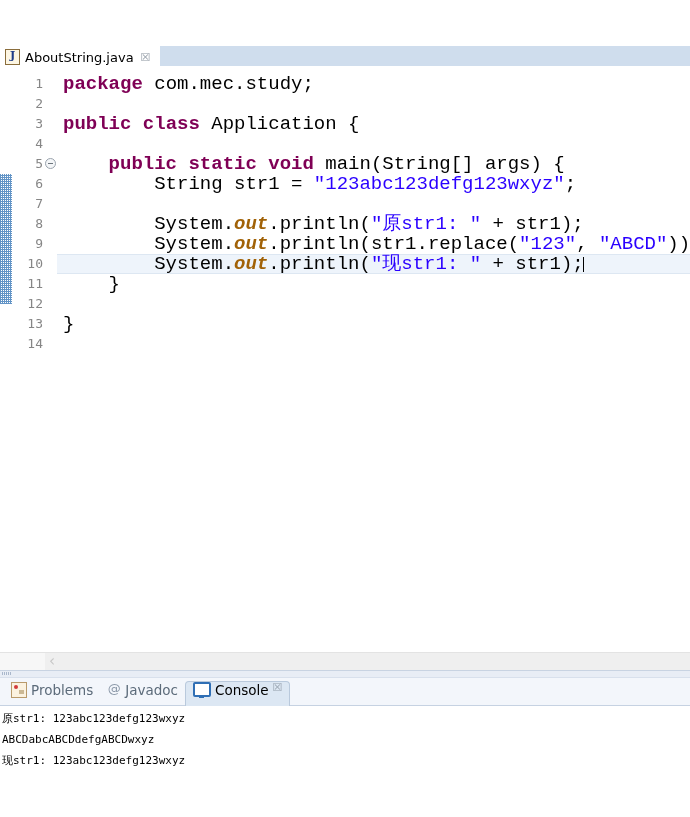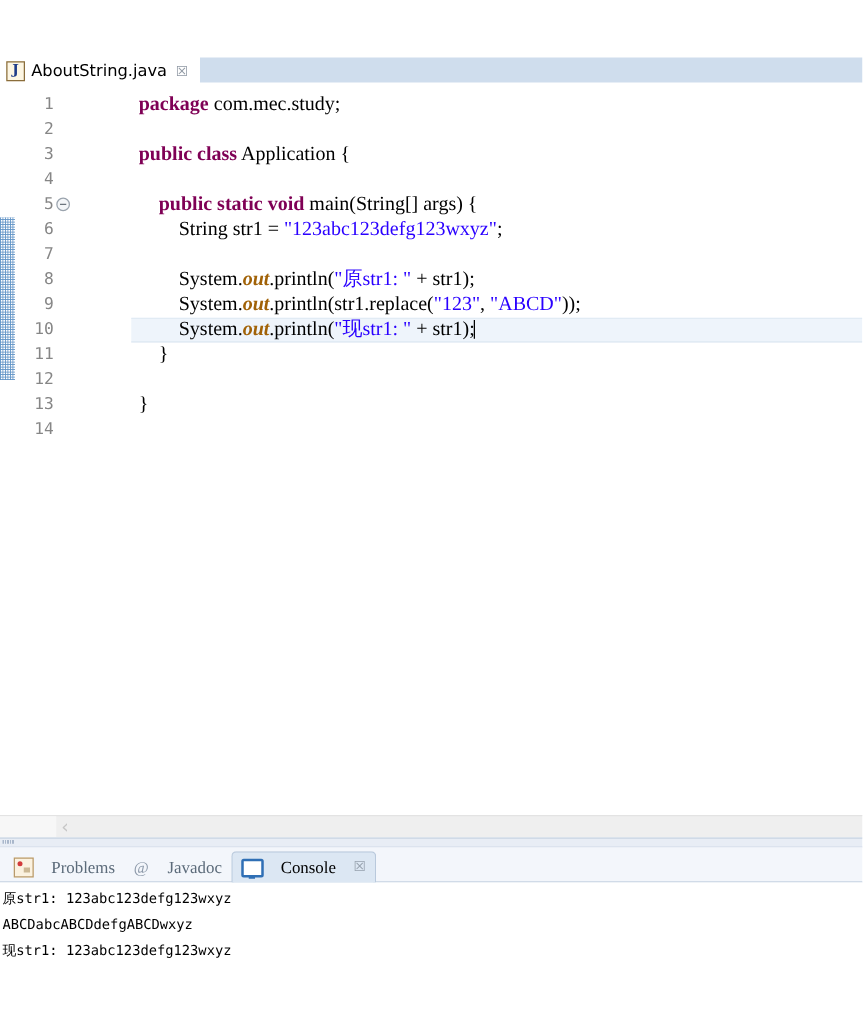--- a/index.html
+++ b/index.html
@@ -130,24 +130,23 @@
     left: 2px; right: 2px; top: 4px;
     height: 1px;
     background: #6c757d;
   }
   .fold-spacer { width: 12px; flex: none; background:#fff; }
 
   .code-area {
     flex: 1;
     position: relative;
     padding-top: 5px;
-    font-family: Liberation Serif, serif;
-    font-size: 16px;
+    font-family: Liberation Mono, monospace;
+    font-size: 19px;
     overflow: hidden;
-    margin-left: 48px;
   }
   .code-line {
     height: 20px;
     line-height: 20px;
     white-space: pre;
     padding-left: 6px;
     position: relative;
   }
   .code-line.current {
     background: #eef4fb;
@@ -214,30 +213,29 @@
     padding-left: 4px;
     position: relative;
   }
   .view-tabbar::after {
     content:"";
     position:absolute; left:0; right:0; bottom:0;
     height:1px; background:#c6d2e2;
   }
   .vtab {
     display: flex;
-    align-items: center;
-    gap: 14px;
+    align-items: flex-start;
+    gap: 4px;
     height: 24px;
     padding: 0 7px;
     font-size: 13.5px;
     color: #5c6b7a;
     white-space: nowrap;
     position: relative;
     z-index: 2;
-    font-family: Liberation Serif, serif;
   }
   .vtab.active {
     color: #000;
     background: #dce7f3;
     border: 1px solid #b9c9dc;
     border-bottom: none;
     border-radius: 4px 4px 0 0;
     height: 25px;
     box-sizing: border-box;
   }

